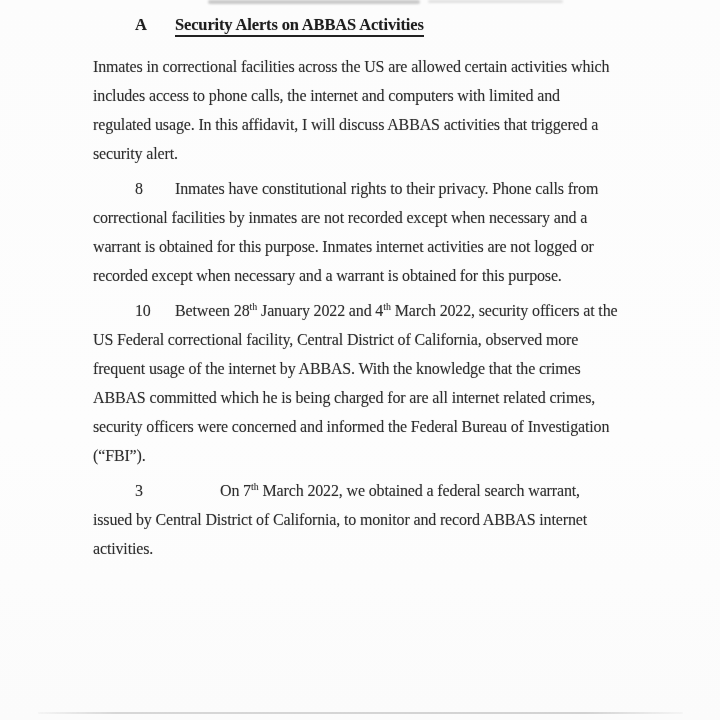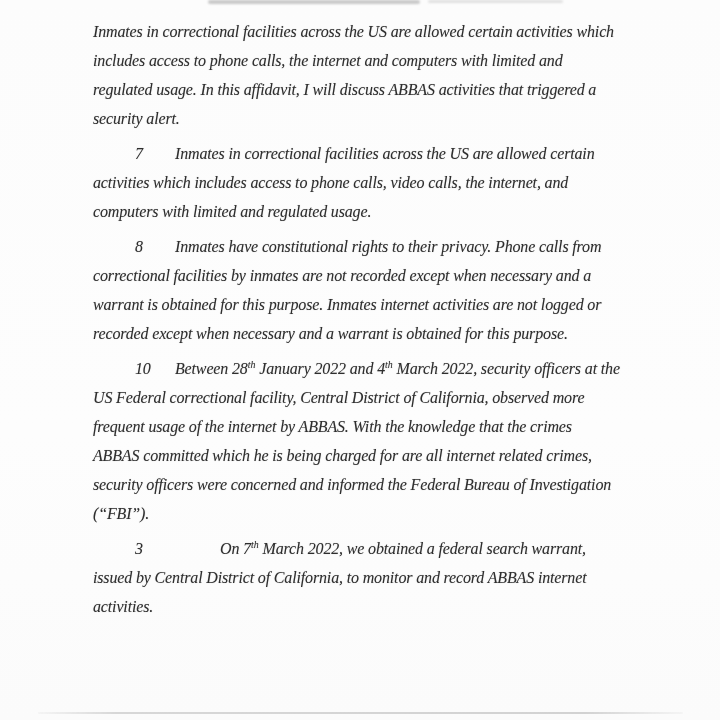--- a/index.html
+++ b/index.html
@@ -63,41 +63,40 @@
     display: inline-block;
     width: 82px;
     padding-left: 42px;
     box-sizing: border-box;
   }
   .num.wide { width: 127px; }
   .para {
     margin: 6px 0 0 0;
     line-height: 29px;
     white-space: nowrap;
-    font-style: italic;
   }
   .para.first { margin-top: 17px; }
   .para sup {
     font-size: 0.62em;
     line-height: 0;
     vertical-align: super;
     letter-spacing: 0;
   }
 </style>
 </head>
 <body>
 
 <div class="page">
   <div class="scan-artifact a1"></div>
   <div class="scan-artifact a2"></div>
 
   <div class="content">
+    <div class="heading"><span class="num">A</span><span class="heading-title">Security Alerts on ABBAS Activities</span></div>
     <div id="paragraphs">
         <div class="para first">Inmates in correctional facilities across the US are allowed certain activities which<br>includes access to phone calls, the internet and computers with limited and<br>regulated usage. In this affidavit, I will discuss ABBAS activities that triggered a<br>security alert.</div>
-        <div class="para"><span class="num">7</span>Inmates in correctional facilities across the US are allowed certain<br>activities which includes access to phone calls, video calls, the internet, and<br>computers with limited and regulated usage.</div>
         <div class="para"><span class="num">8</span>Inmates have constitutional rights to their privacy. Phone calls from<br>correctional facilities by inmates are not recorded except when necessary and a<br>warrant is obtained for this purpose. Inmates internet activities are not logged or<br>recorded except when necessary and a warrant is obtained for this purpose.</div>
         <div class="para"><span class="num">10</span>Between 28<sup>th</sup> January 2022 and 4<sup>th</sup> March 2022, security officers at the<br>US Federal correctional facility, Central District of California, observed more<br>frequent usage of the internet by ABBAS. With the knowledge that the crimes<br>ABBAS committed which he is being charged for are all internet related crimes,<br>security officers were concerned and informed the Federal Bureau of Investigation<br>(“FBI”).</div>
         <div class="para"><span class="num wide">3</span>On 7<sup>th</sup> March 2022, we obtained a federal search warrant,<br>issued by Central District of California, to monitor and record ABBAS internet<br>activities.</div>
       </div>
   </div>
 
   <div class="page-edge-line"></div>
 </div>
 
 </body></html>

